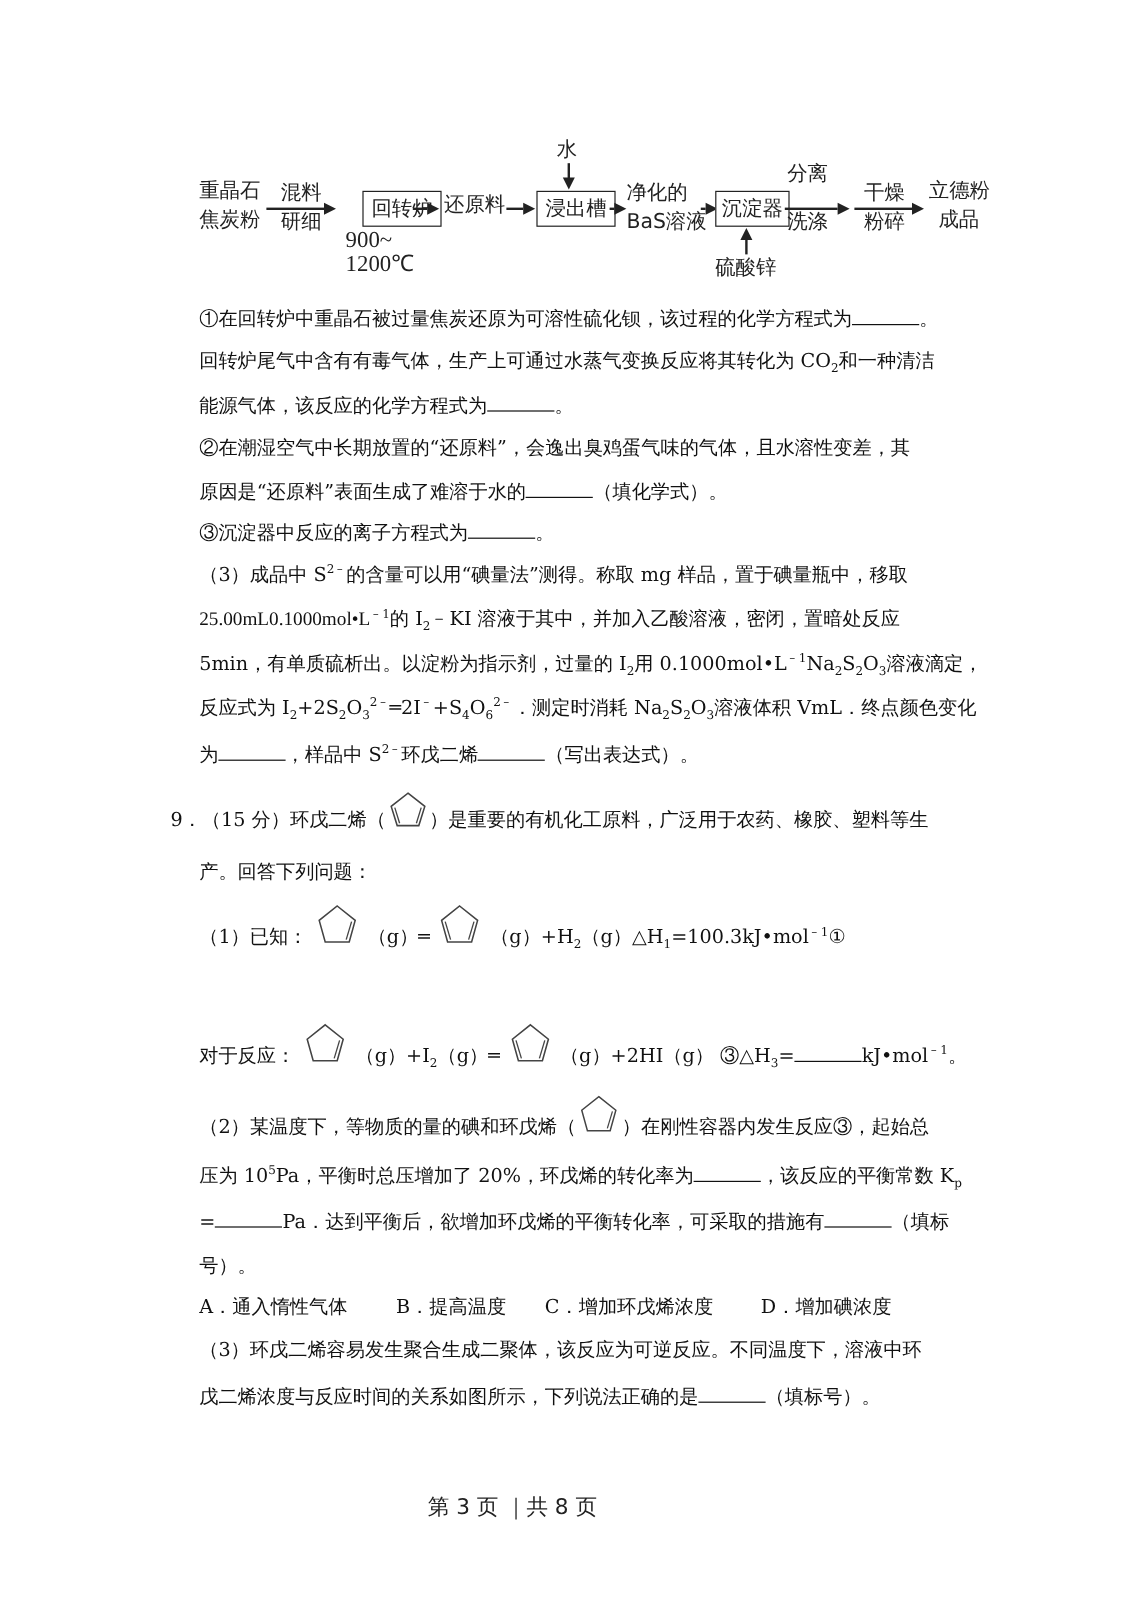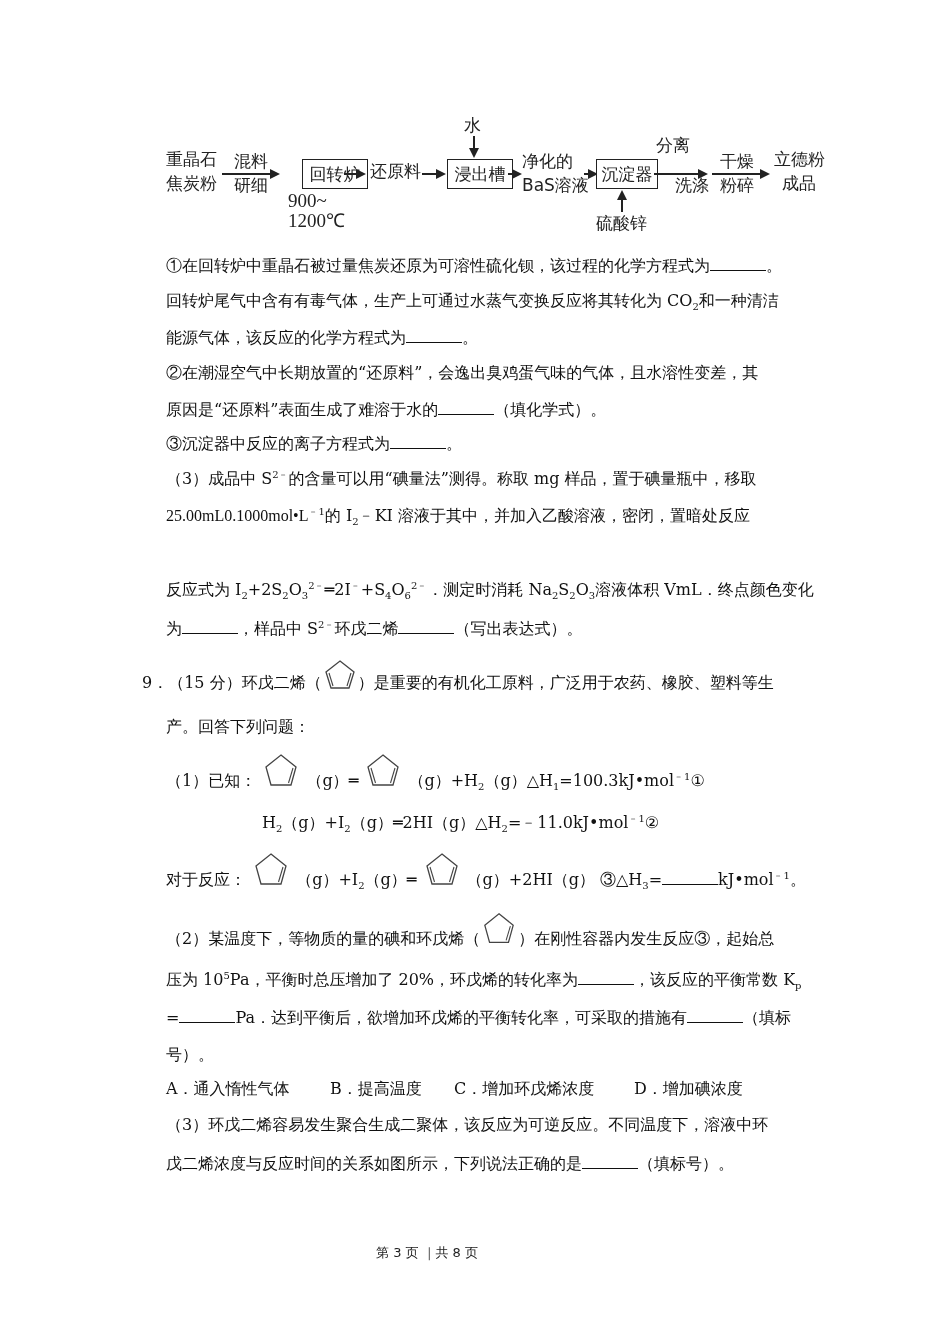--- a/index.html
+++ b/index.html
@@ -20,21 +20,21 @@
   .flow .ad { position: absolute; width: 0; height: 0; border-left: 5px solid transparent; border-right: 5px solid transparent; border-top: 10px solid #222; }
   .flow .small { font-family: "Liberation Serif", serif; font-size: 19px; }
 
   
   .line { position: absolute; left: 166px; font-size: 16px; line-height: 22px; white-space: nowrap; }
   .blank { display:inline-block; border-bottom: 1px solid #111; width: 56px; height: 16px; vertical-align: baseline; }
   sub, sup { font-size: 10px; line-height: 0; }
   .num { font-family: "Liberation Serif", serif; }
 
   .ring { display:inline-block; vertical-align: middle; }
-  .footer { position:absolute; top: 1244px; left: 0; width: 854px; text-align:center; font-family: "DejaVu Sans", sans-serif; font-size: 13px; color:#222; }
+  .footer { position:absolute; top: 1244px; left: 0; width: 854px; text-align:center; font-family: "DejaVu Sans", sans-serif; font-size: 18px; color:#222; }
 </style>
 </head>
 <body>
 
 <div class="page">
 
   <div class="flow">
     <span class="t" style="left:6px;top:38px;">重晶石</span>
     <span class="t" style="left:6px;top:62px;">焦炭粉</span>
     <span class="t" style="left:74px;top:40px;">混料</span>
@@ -63,21 +63,21 @@
     <span class="t" style="left:362px;top:64px;">BaS溶液</span>
     <div class="ln" style="left:424px;top:63px;width:4px;height:1.6px;"></div>
     <div class="ah" style="left:428px;top:59px;"></div>
 
     <div class="box" style="left:436px;top:49px;width:54px;">沉淀器</div>
     <div class="au" style="left:457px;top:80px;"></div>
     <div class="ln" style="left:461px;top:90px;width:1.6px;height:12px;"></div>
     <span class="t" style="left:436px;top:102px;">硫酸锌</span>
 
     <span class="t" style="left:496px;top:24px;">分离</span>
-    <span class="t" style="left:496px;top:64px;margin-left:19px;">洗涤</span>
+    <span class="t" style="left:496px;top:64px;">洗涤</span>
     <div class="ln" style="left:494px;top:63px;width:44px;height:1.6px;"></div>
     <div class="ah" style="left:538px;top:59px;"></div>
 
     <span class="t" style="left:560px;top:40px;">干燥</span>
     <span class="t" style="left:560px;top:64px;">粉碎</span>
     <div class="ln" style="left:552px;top:63px;width:48px;height:1.6px;"></div>
     <div class="ah" style="left:600px;top:59px;"></div>
 
     <span class="t" style="left:614px;top:38px;">立德粉</span>
     <span class="t" style="left:622px;top:62px;">成品</span>
@@ -101,20 +101,23 @@
   <div class="line" style="top:432px;">
     <span>③沉淀器中反应的离子方程式为</span><span class="blank"></span><span>。</span>
   </div>
 
   <div class="line" style="top:468px;">
     <span>（3）成品中 S</span><sup>2﹣</sup><span>的含量可以用“碘量法”测得。称取 mg 样品，置于碘量瓶中，移取</span>
   </div>
   <div class="line" style="top:505px;">
     <span class="num">25.00mL0.1000mol•L</span><sup>﹣1</sup><span>的 I</span><sub>2</sub><span>﹣KI 溶液于其中，并加入乙酸溶液，密闭，置暗处反应</span>
   </div>
+  <div class="line" style="top:542px;">
+    <span>5min，有单质硫析出。以淀粉为指示剂，过量的 I</span><sub>2</sub><span>用 0.1000mol•L</span><sup>﹣1</sup><span>Na</span><sub>2</sub><span>S</span><sub>2</sub><span>O</span><sub>3</sub><span>溶液滴定，</span>
+  </div>
   <div class="line" style="top:579px;">
     <span>反应式为 I</span><sub>2</sub><span>+2S</span><sub>2</sub><span>O</span><sub>3</sub><sup>2﹣</sup><span>═2I</span><sup>﹣</sup><span>+S</span><sub>4</sub><span>O</span><sub>6</sub><sup>2﹣</sup><span>．测定时消耗 Na</span><sub>2</sub><span>S</span><sub>2</sub><span>O</span><sub>3</sub><span>溶液体积 VmL．终点颜色变化</span>
   </div>
   <div class="line" style="top:617px;">
     <span>为</span><span class="blank"></span><span>，样品中 S</span><sup>2﹣</sup><span>环戊二烯</span><span class="blank"></span><span>（写出表达式）。</span>
   </div>
 
   <div class="line" style="top:672px;left:142px;">
     <span>9．</span><span>（15 分）环戊二烯（</span><svg class="ring" width="36" height="34" viewBox="0 0 36 34" style="margin-top:-18px;">
         <polygon points="18,3 32,14 27,30 9,30 4,14" fill="none" stroke="#444" stroke-width="1.3"></polygon>
@@ -134,23 +137,20 @@
       </svg>
     <span>（g）</span><span>═</span>
     <svg class="ring" width="40" height="38" viewBox="0 0 40 38" style="margin-top:-22px;">
         <polygon points="20,3 35,15 30,33 10,33 5,15" fill="none" stroke="#444" stroke-width="1.3"></polygon>
         <line x1="8" y1="16" x2="12.5" y2="31" stroke="#444" stroke-width="1.1"></line>
         <line x1="32" y1="16" x2="27.5" y2="31" stroke="#444" stroke-width="1.1"></line>
       </svg>
     <span>（g）+H</span><sub>2</sub><span>（g）△H</span><sub>1</sub><span>=100.3kJ•mol</span><sup>﹣1</sup><span>①</span>
   </div>
 
-  <div class="line" style="top:812px;left:262px;">
-    <span>H</span><sub>2</sub><span>（g）+I</span><sub>2</sub><span>（g）═2HI（g）△H</span><sub>2</sub><span>=﹣11.0kJ•mol</span><sup>﹣1</sup><span>②</span>
-  </div>
 
   <div class="line" style="top:868px;">
     <span>对于反应：</span>
     <svg class="ring" width="40" height="38" viewBox="0 0 40 38" style="margin-top:-22px;">
         <polygon points="20,3 35,15 30,33 10,33 5,15" fill="none" stroke="#444" stroke-width="1.3"></polygon>
         <line x1="32" y1="16" x2="27.5" y2="31" stroke="#444" stroke-width="1.1"></line>
       </svg>
     <span>（g）+I</span><sub>2</sub><span>（g）═</span>
     <svg class="ring" width="40" height="38" viewBox="0 0 40 38" style="margin-top:-22px;">
         <polygon points="20,3 35,15 30,33 10,33 5,15" fill="none" stroke="#444" stroke-width="1.3"></polygon>

